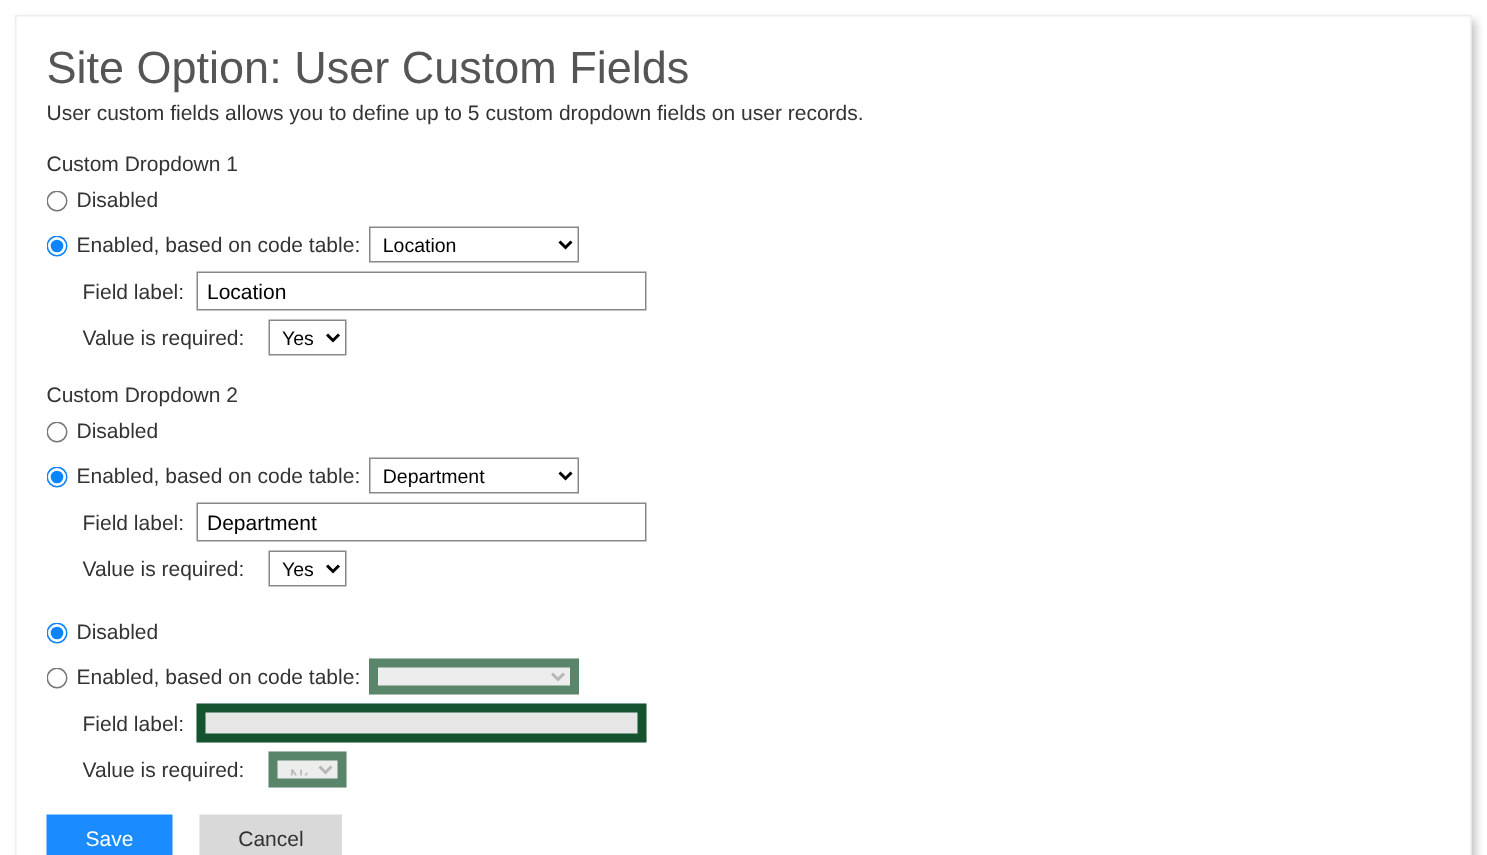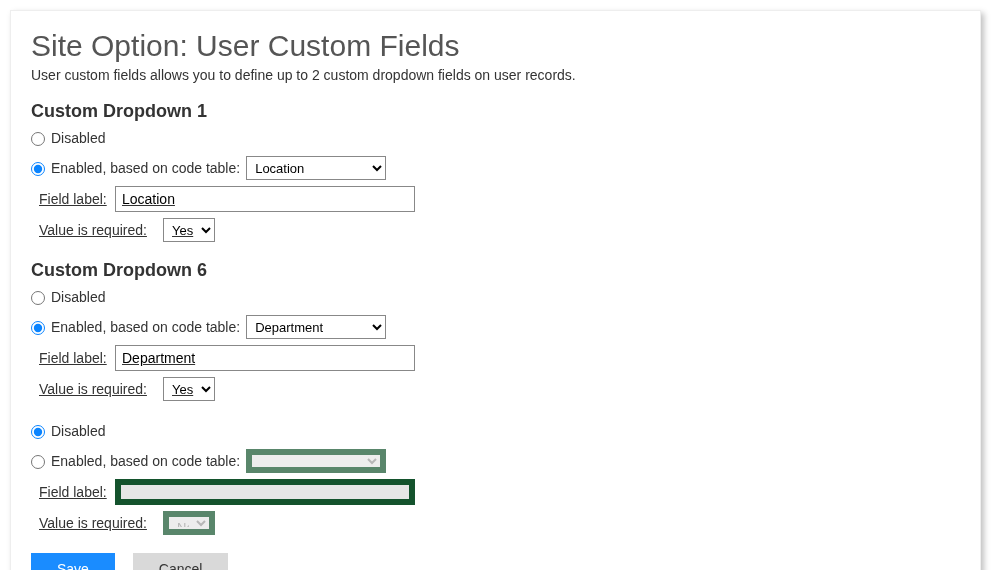--- a/index.html
+++ b/index.html
@@ -26,36 +26,35 @@
       font-weight: 300;
       color: #555;
       margin-bottom: 4px;
     }
     .description {
       font-size: 14px;
       color: #333;
       margin-bottom: 18px;
     }
     .section-title {
-      font-weight: bold;
-      font-size: 18px;
+      font-weight: normal;
+      font-size: 14px;
       margin-bottom: 4px;
     }
     .section {
       margin-bottom: 18px;
     }
     .row {
       display: flex;
       align-items: center;
       margin-bottom: 6px;
       min-height: 24px;
     }
     .indent {
-      margin-left: 8px;
-      text-decoration: underline;
+      margin-left: 24px;
     }
     input[type="radio"] {
       width: 14px;
       height: 14px;
       margin-right: 6px;
       accent-color: #0a84ff;
       vertical-align: middle;
     }
     label.radio-label {
       display: inline-flex;
@@ -120,21 +119,21 @@
     .btn-secondary {
       background: #d9d9d9;
       color: #333;
     }
   </style>
 </head>
 <body>
 
 <div class="panel">
   <h1>Site Option: User Custom Fields</h1>
-  <div class="description">User custom fields allows you to define up to 2 custom dropdown fields on user records.</div>
+  <div class="description">User custom fields allows you to define up to 5 custom dropdown fields on user records.</div>
 
   <div class="section">
     <div class="section-title">Custom Dropdown 1</div>
     <div class="row">
       <label class="radio-label">
         <input type="radio" name="cd1" style="">
         <span>Disabled</span>
       </label>
     </div>
     <div class="row">
@@ -152,21 +151,21 @@
     </div>
     <div class="row indent">
       <span class="sublabel required-text">Value is required:</span>
       <select class="yesno">
         <option>Yes</option>
       </select>
     </div>
   </div>
 
   <div class="section">
-    <div class="section-title">Custom Dropdown 6</div>
+    <div class="section-title">Custom Dropdown 2</div>
     <div class="row">
       <label class="radio-label">
         <input type="radio" name="cd2" style="">
         <span>Disabled</span>
       </label>
     </div>
     <div class="row">
       <label class="radio-label">
         <input type="radio" name="cd2" checked="" style="">
         <span>Enabled, based on code table:</span>

